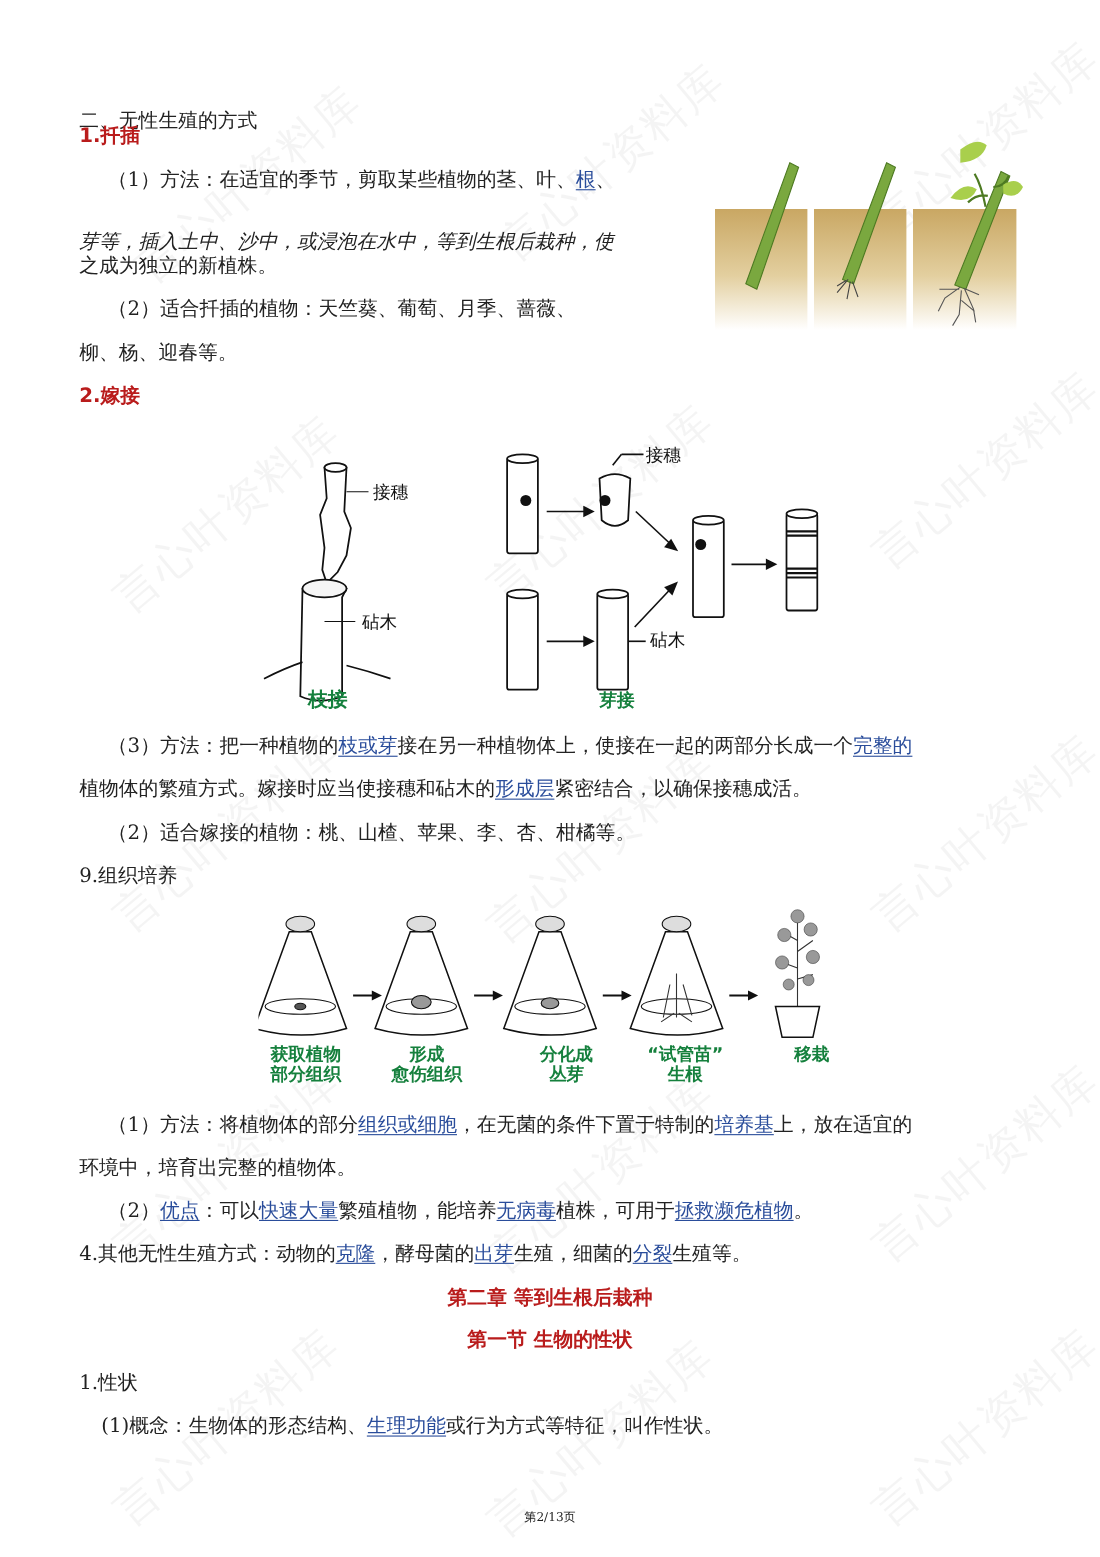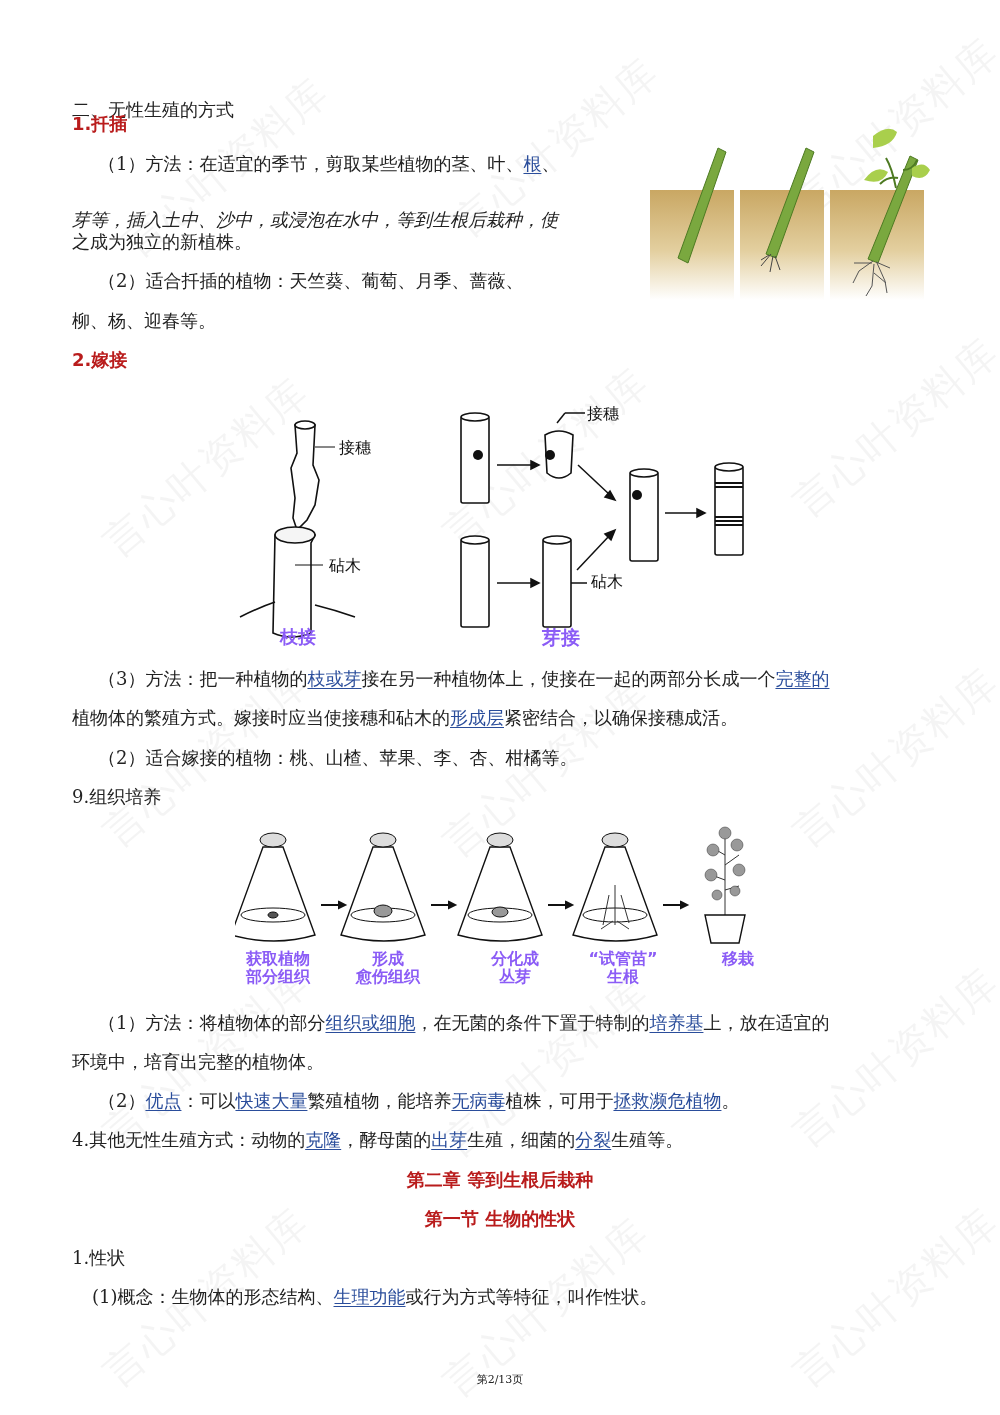--- a/index.html
+++ b/index.html
@@ -8,21 +8,21 @@
   .wm { position:absolute; font-family:"DejaVu Sans",sans-serif; font-size:40px;
         color:rgba(0,0,0,0.045); transform:rotate(-40deg); white-space:nowrap;
         pointer-events:none; letter-spacing:2px; }
   .line { position:absolute; left:72px; font-size:18px; line-height:24px; white-space:nowrap; }
   .indent { left:98px; }
   .red { color:#b91c1c; font-weight:bold; font-family:"DejaVu Sans",sans-serif; }
   .fill { color:#2a4d9b; text-decoration:underline; text-decoration-color:#2a4d9b; text-underline-offset:3px; }
   .center { left:0; width:1000px; text-align:center; }
   svg text { font-family:"DejaVu Sans",sans-serif; }
   .cap { position:absolute; font-size:16px; font-weight:bold; font-family:"DejaVu Sans",sans-serif;
-         text-align:center; line-height:18px; color:#8b5cf6; }
+         text-align:center; line-height:18px; color:#15803d; }
 </style>
 </head>
 <body>
 
 <div class="wm" style="left:100px;top:140px;">言心叶资料库</div>
 <div class="wm" style="left:430px;top:120px;">言心叶资料库</div>
 <div class="wm" style="left:770px;top:100px;">言心叶资料库</div>
 <div class="wm" style="left:80px;top:440px;">言心叶资料库</div>
 <div class="wm" style="left:420px;top:430px;">言心叶资料库</div>
 <div class="wm" style="left:770px;top:400px;">言心叶资料库</div>
@@ -121,21 +121,21 @@
     <line x1="322" y1="28" x2="330" y2="18"></line>
       <line x1="330" y1="18" x2="350" y2="18"></line>
     <line x1="336" y1="188" x2="352" y2="188"></line>
   </g>
   <g fill="#111" font-size="16">
     <text x="352" y="24">接穗</text>
     <text x="356" y="192">砧木</text>
   </g>
 </svg>
 <div class="cap" style="left:270px;top:628px;width:56px;font-size:18px;">枝接</div>
-<div class="cap" style="left:533px;top:628px;width:56px;font-size:19px;">芽接</div>
+<div class="cap" style="left:533px;top:628px;width:56px;font-size:16px;">芽接</div>
 
 <div class="line indent" style="top:667px;">
   <span>（3）方法：把一种植物的</span><span class="fill">枝或芽</span><span>接在另一种植物体上，使接在一起的两部分长成一个</span><span class="fill">完整的</span>
 </div>
 <div class="line" style="top:706px;">
   <span>植物体的繁殖方式。嫁接时应当使接穗和砧木的</span><span class="fill">形成层</span><span>紧密结合，以确保接穗成活。</span>
 </div>
 <div class="line indent" style="top:746px;">（2）适合嫁接的植物：桃、山楂、苹果、李、杏、柑橘等。</div>
 
 <div class="line" style="top:785px;">9.组织培养</div>

